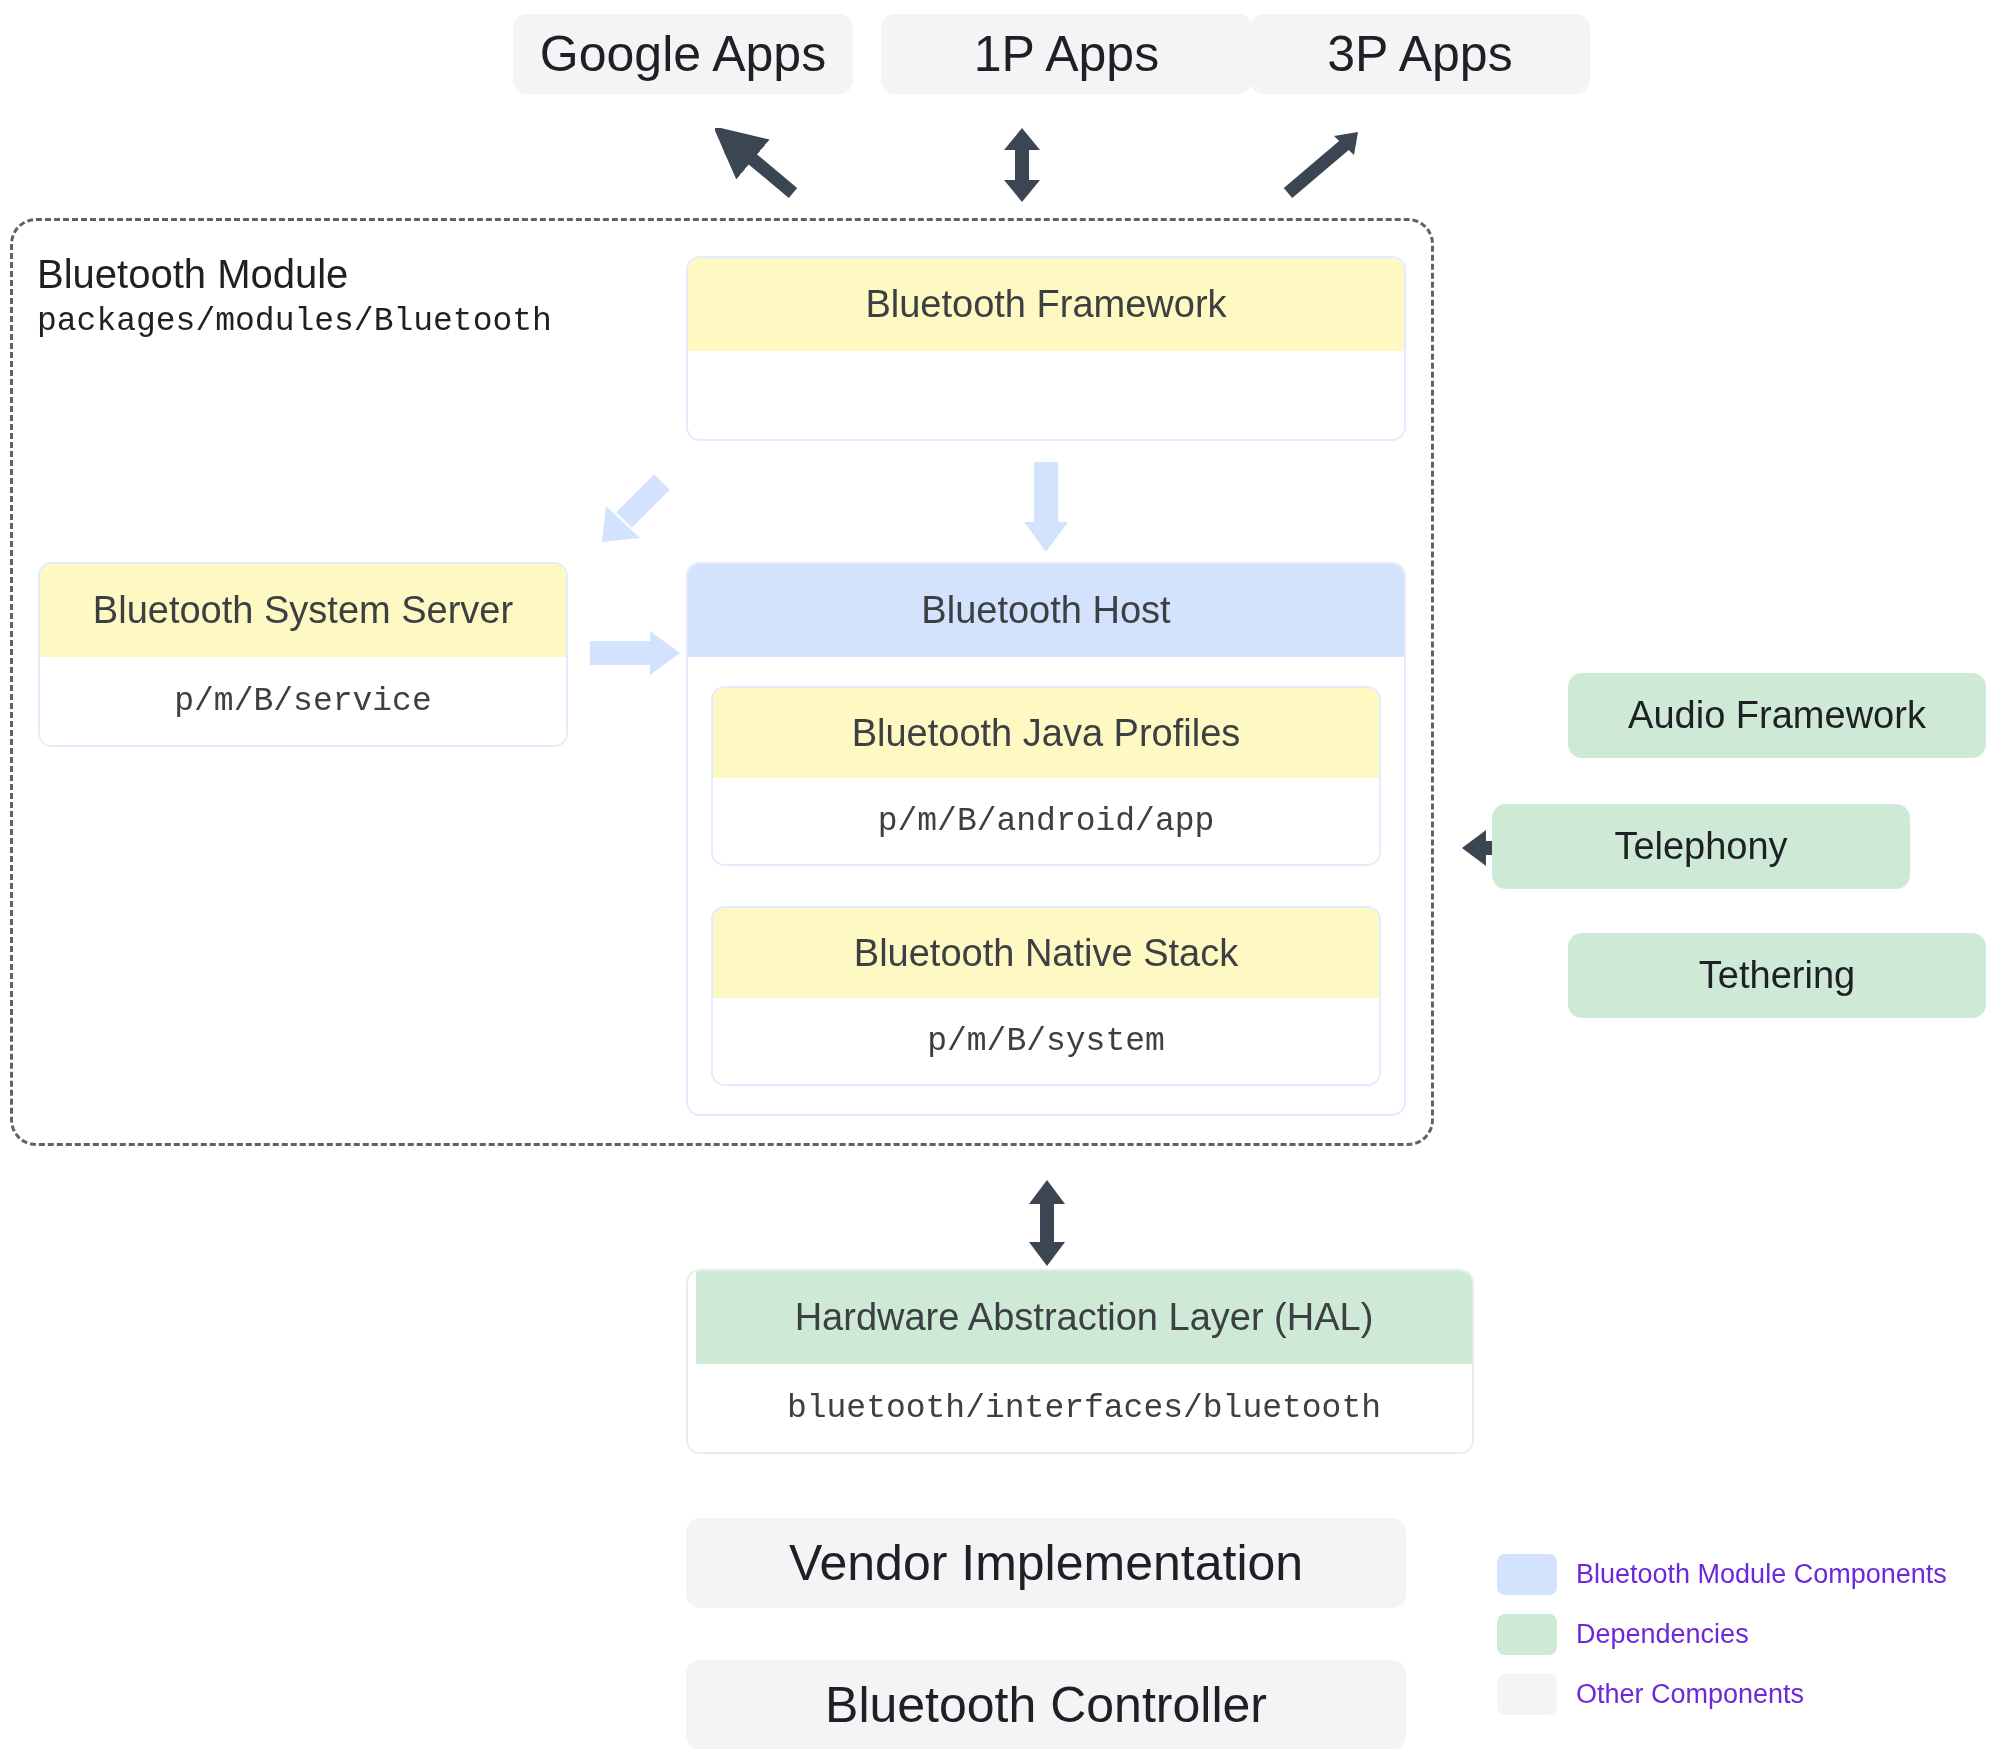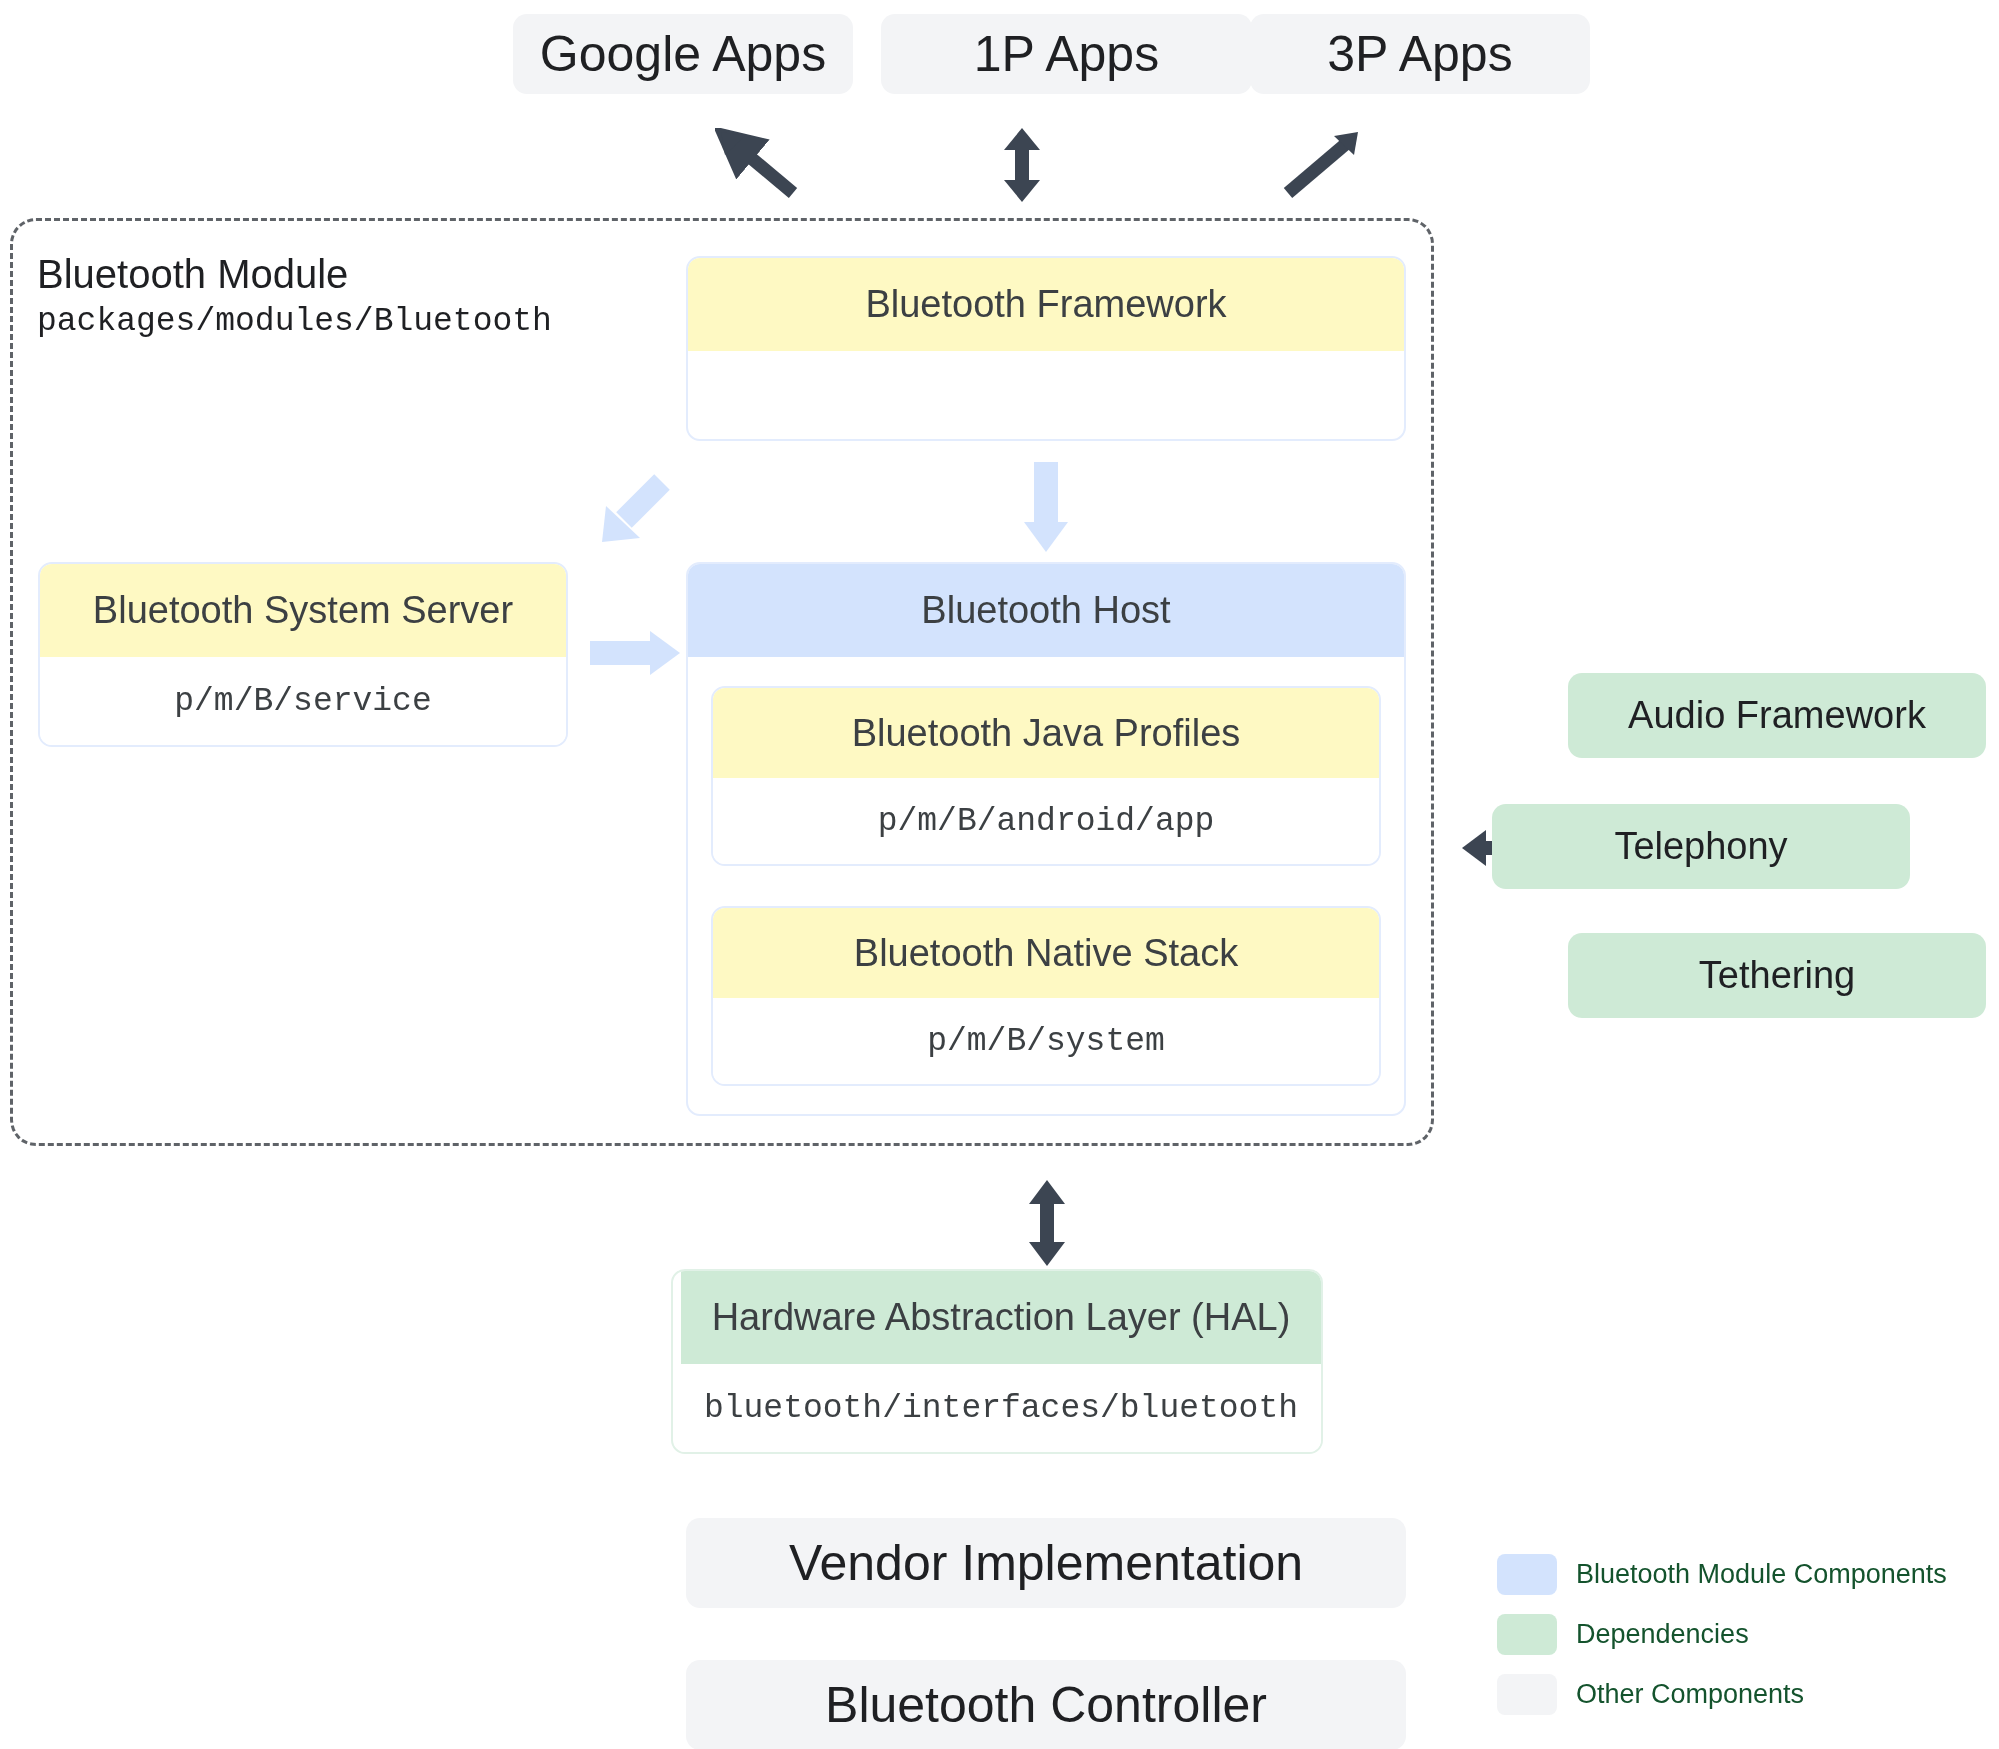--- a/index.html
+++ b/index.html
@@ -122,21 +122,21 @@
   }
   .legend-swatch {
     width: 60px;
     height: 41px;
     border-radius: 8px;
     margin-right: 19px;
     flex: none;
   }
   .legend-label {
     font-size: 27px;
-    color: #14532d;
+    color: #6d28d9;
     white-space: nowrap;
   }
 </style>
 </head>
 <body>
 
 <div class="canvas">
 
   <div class="box box-grey" style="left:513px; top:14px; width:340px; height:80px;">
     <span>Google Apps</span>
@@ -242,21 +242,21 @@
   <div class="box box-green-plain" style="left:1568px; top:933px; width:418px; height:85px;">
     <span>Tethering</span>
   </div>
 
   <svg class="arrow" style="left:1024px; top:1178px;" width="46" height="90" viewBox="0 0 46 90">
     <line x1="23" y1="20" x2="23" y2="70" stroke="#3c4552" stroke-width="14"></line>
     <path d="M23,2 L41,26 L5,26 z" fill="#3c4552"></path>
     <path d="M23,88 L41,64 L5,64 z" fill="#3c4552"></path>
   </svg>
 
-  <div class="card green" style="left:671px; top:1269px; width:652px; height:185px;padding-left:8px;">
+  <div class="card green" style="left:686px; top:1269px; width:788px; height:185px;padding-left:8px;">
     <div class="card-head" style="height:93px;">
       <span>Hardware Abstraction Layer (HAL)</span>
     </div>
     <div class="card-path">
       <span>bluetooth/interfaces/bluetooth</span>
     </div>
   </div>
 
   <div class="box box-grey" style="left:686px; top:1660px; width:720px; height:90px;">
     <span>Bluetooth Controller</span>

